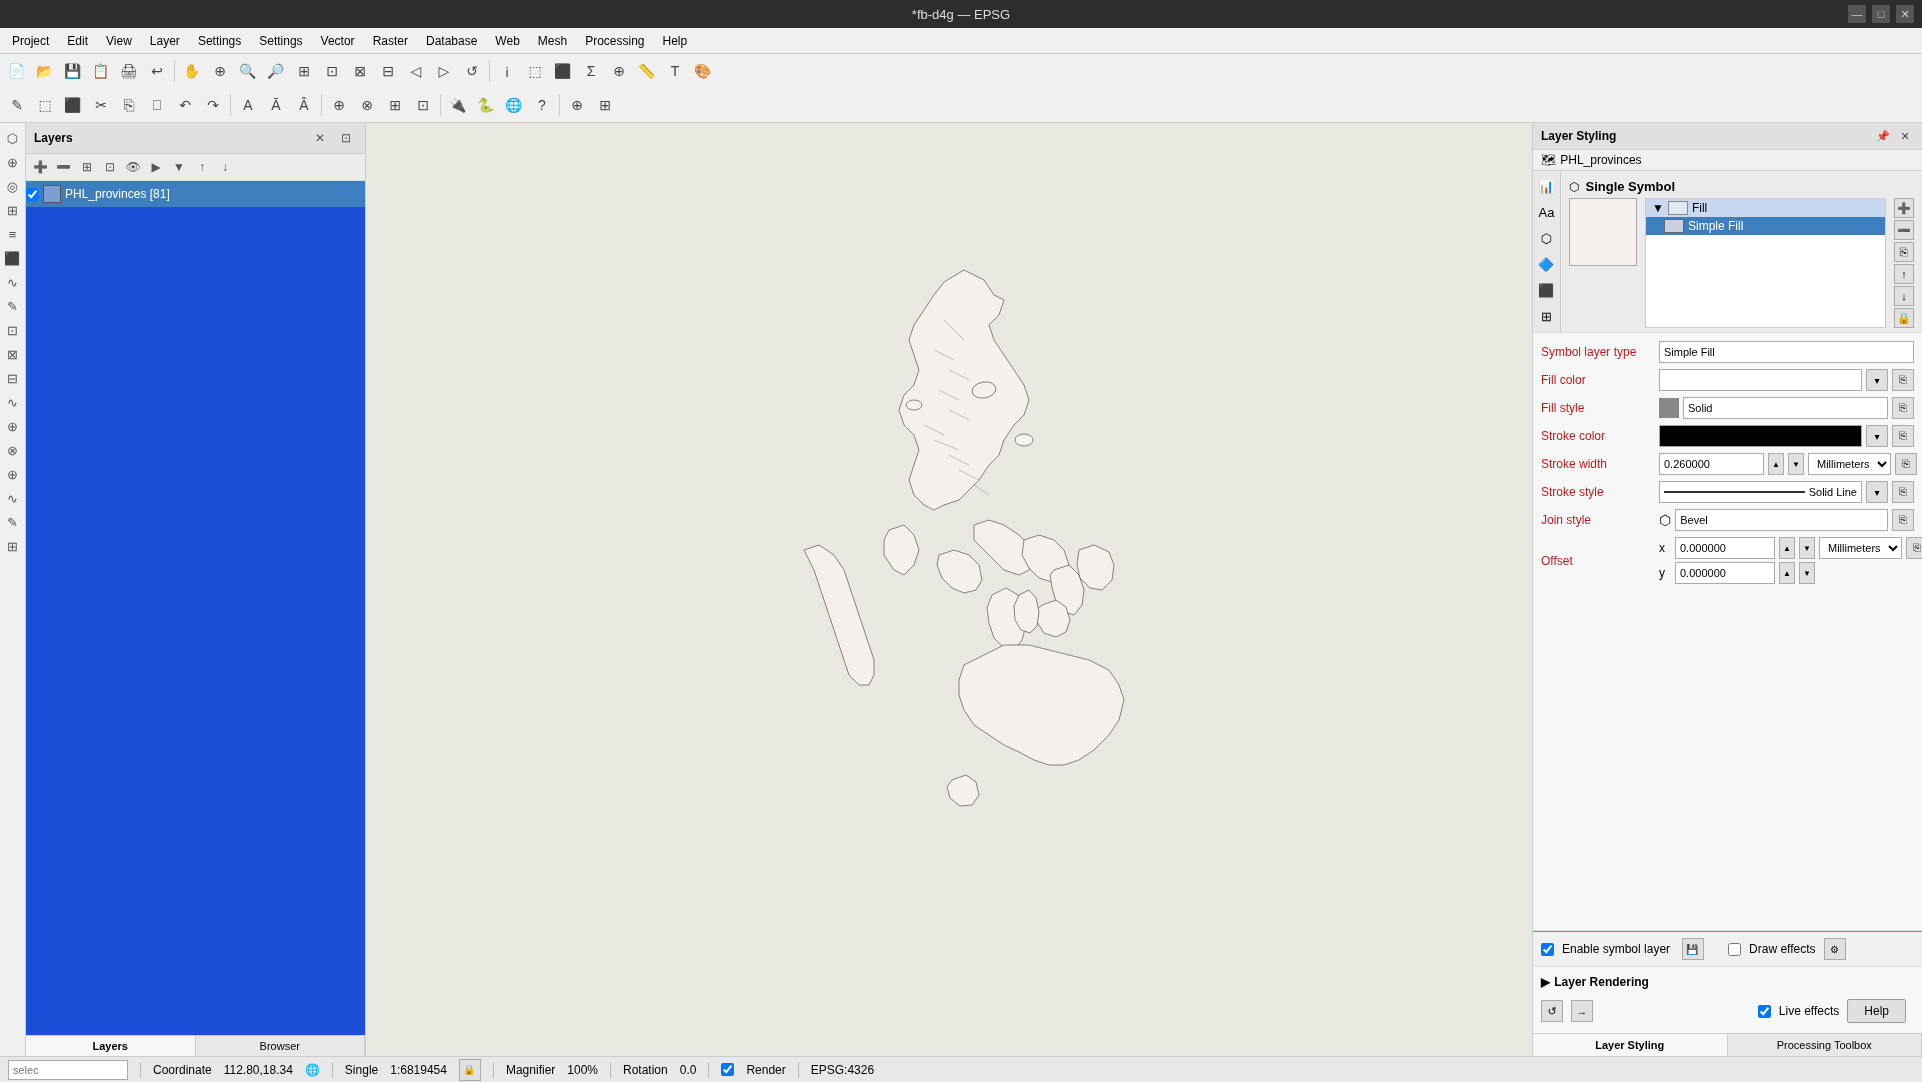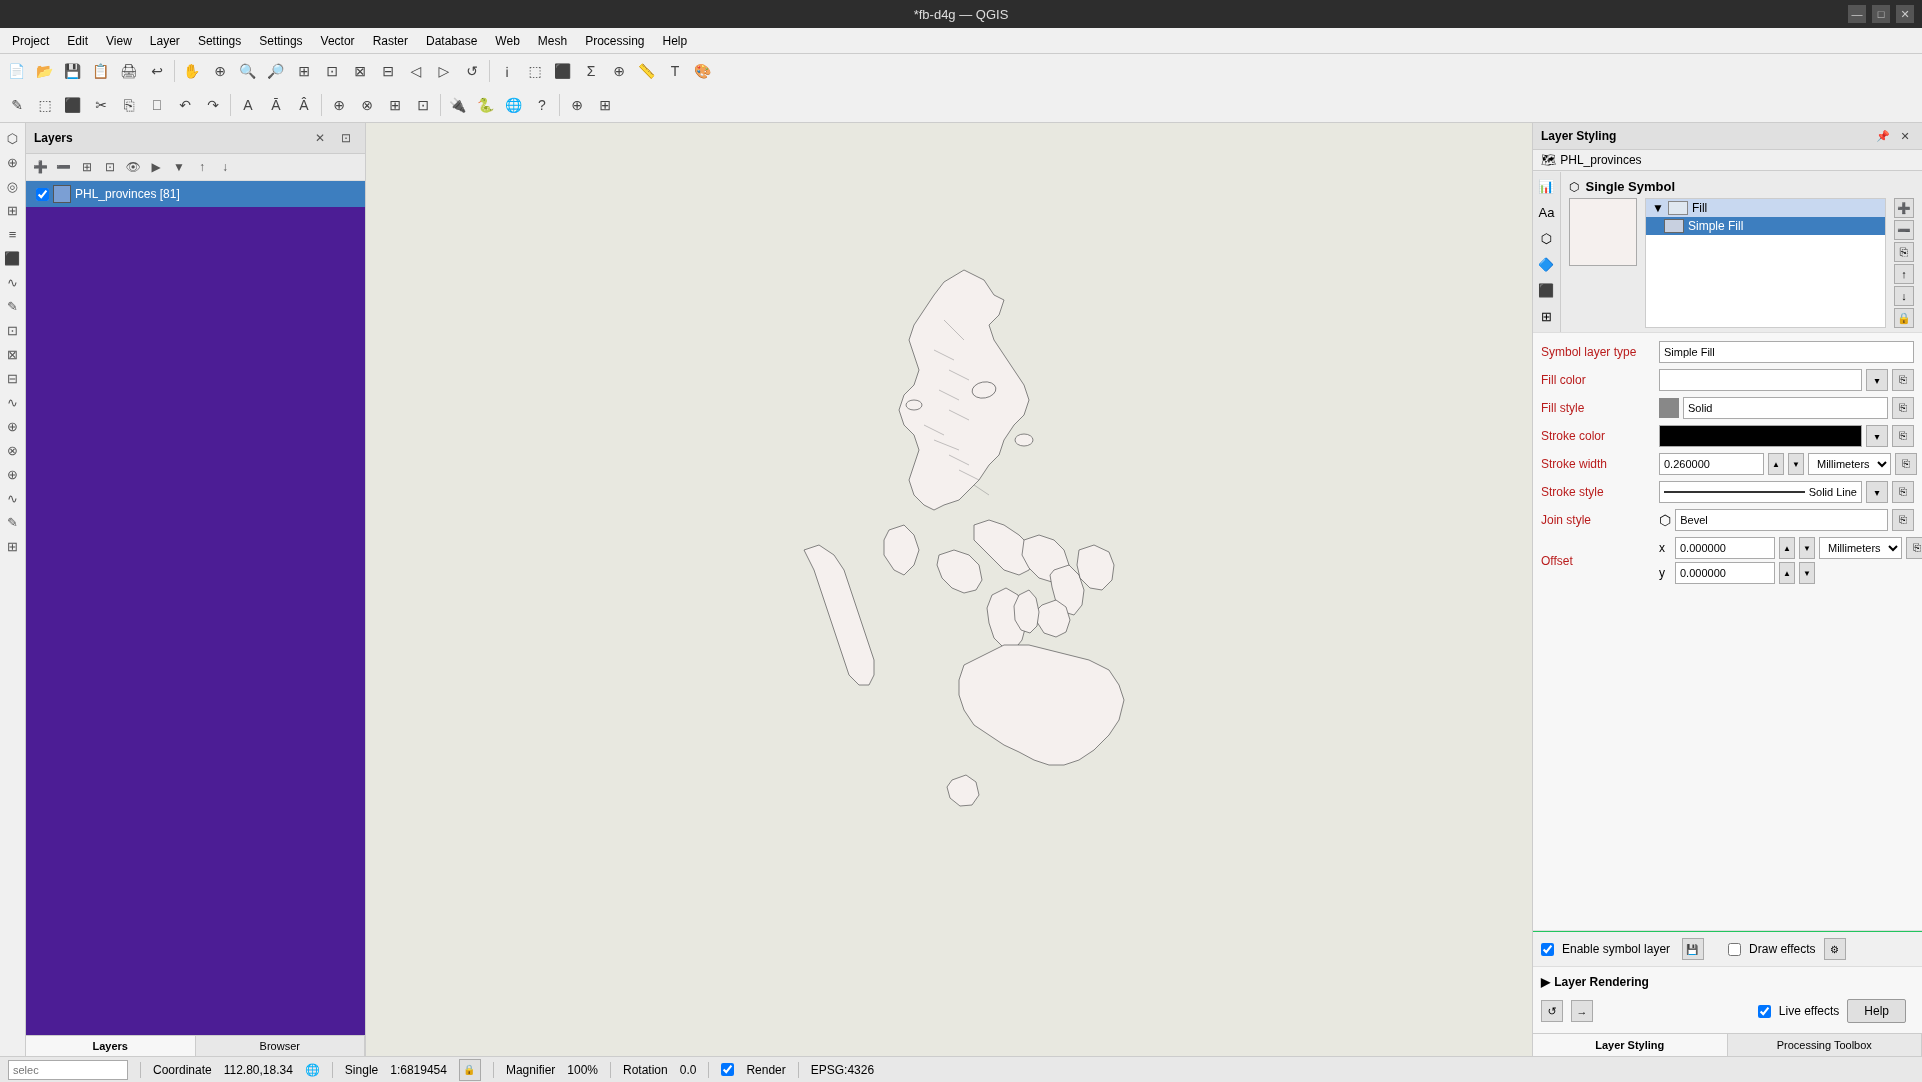--- a/index.html
+++ b/index.html
@@ -22,26 +22,26 @@
     .tb-sep { width: 1px; height: 22px; background: #ccc; margin: 0 2px; }
 
     
     .main-area { display: flex; flex: 1; overflow: hidden; }
 
     
     .left-icons { width: 26px; background: #f0f0f0; border-right: 1px solid #ccc; display: flex; flex-direction: column; align-items: center; padding: 4px 0; gap: 2px; flex-shrink: 0; }
     .li-btn { width: 22px; height: 22px; display: flex; align-items: center; justify-content: center; cursor: pointer; font-size: 13px; color: #555; border: 1px solid transparent; border-radius: 2px; }
 
     
-    .layers-panel { width: 340px; background: #4c1d95; border-right: 1px solid #ccc; display: flex; flex-direction: column; flex-shrink: 0; }
+    .layers-panel { width: 340px; background: #1d4ed8; border-right: 1px solid #ccc; display: flex; flex-direction: column; flex-shrink: 0; }
     .layers-header { background: #e0e0e0; border-bottom: 1px solid #ccc; padding: 4px 8px; font-weight: bold; font-size: 12px; display: flex; align-items: center; justify-content: space-between; }
     .layers-toolbar { display: flex; align-items: center; padding: 2px 4px; gap: 1px; border-bottom: 1px solid #ddd; background: #ebebeb; }
     .layers-tb-btn { width: 22px; height: 22px; background: transparent; border: 1px solid transparent; cursor: pointer; display: flex; align-items: center; justify-content: center; font-size: 12px; color: #555; }
     .layers-content { flex: 1; overflow-y: auto; }
-    .layer-item { display: flex; align-items: center; padding: 4px 10px; cursor: pointer; gap: 4px; }
+    .layer-item { display: flex; align-items: center; padding: 4px 0; cursor: pointer; gap: 4px; }
     .layer-item.selected { background: #3d7ebf; color: white; }
     .layer-item input[type="checkbox"] { cursor: pointer; }
     .layer-icon { width: 18px; height: 18px; background: #7b9fd4; border: 1px solid #555; flex-shrink: 0; }
     .layers-tabs { display: flex; border-top: 1px solid #ccc; background: #e8e8e8; }
     .layer-tab { flex: 1; padding: 4px 8px; cursor: pointer; text-align: center; font-size: 11px; border-right: 1px solid #ccc; }
     .layer-tab.active { background: #f7f7f7; font-weight: bold; }
 
     
     .map-area { flex: 1; background: #e8e8e0; position: relative; overflow: hidden; }
 
@@ -88,21 +88,21 @@
     .sym-ta-btn { width: 20px; height: 20px; background: #e0e0e0; border: 1px solid #aaa; cursor: pointer; font-size: 11px; display: flex; align-items: center; justify-content: center; }
 
     
     .stroke-preview { display: flex; align-items: center; gap: 4px; background: white; border: 1px solid #aaa; padding: 0 4px; height: 22px; flex: 1; }
     .stroke-line { height: 2px; background: #333; flex: 1; }
   </style>
 </head>
 <body>
 
 <div class="titlebar">
-  <span class="titlebar-title">*fb-d4g — QGIS</span>
+  <span class="titlebar-title">*fb-d4g — EPSG</span>
   <div class="titlebar-controls">
     <button class="titlebar-btn">—</button>
     <button class="titlebar-btn">□</button>
     <button class="titlebar-btn">✕</button>
   </div>
 </div>
 
 <div class="menubar">
   <span class="menu-item">Project</span>
   <span class="menu-item">Edit</span>

